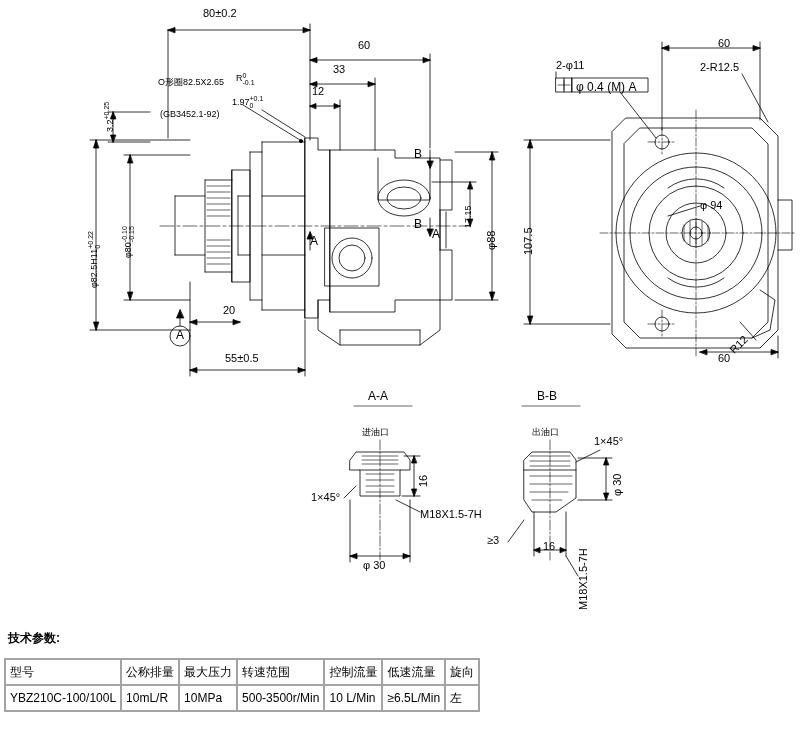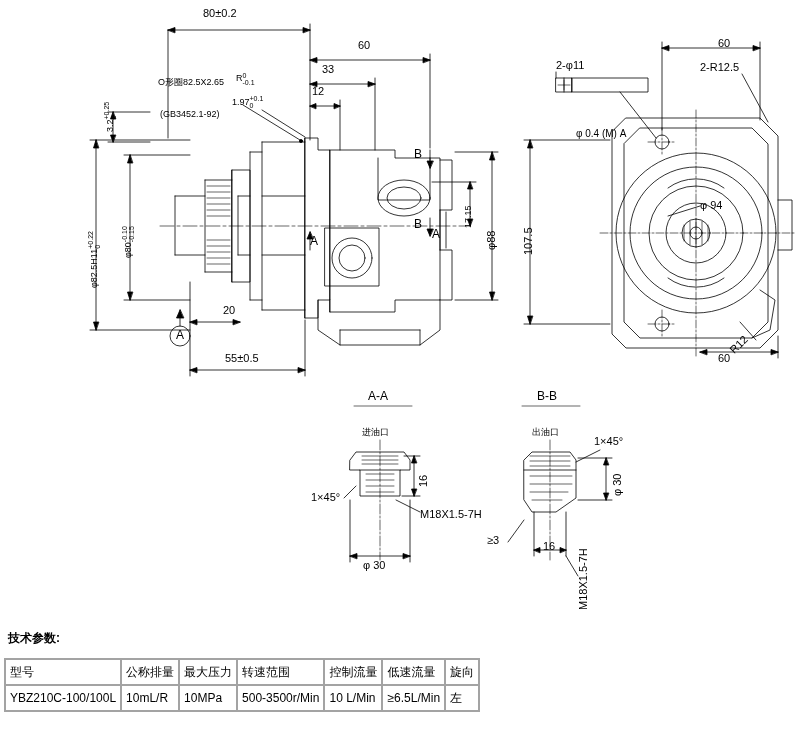--- a/index.html
+++ b/index.html
@@ -29,21 +29,21 @@
     height: 754px;
   }
   .lbl {
     position: absolute;
     font-size: 11px;
     line-height: 1.05;
     white-space: nowrap;
     color: #000;
   }
   .lbl.sm { font-size: 9px; }
-  .lbl.xs { font-size: 10px; margin-top: 48px; }
+  .lbl.xs { font-size: 12px; }
   .lbl.md { font-size: 12px; }
   .rot90 {
     transform: rotate(-90deg);
     transform-origin: left top;
   }
   .rot45 {
     transform: rotate(-45deg);
     transform-origin: left top;
   }
   .frac {
@@ -364,21 +364,21 @@
       <line x1="566" y1="512" x2="566" y2="556"></line>
 
       <line x1="508" y1="542" x2="524" y2="520"></line>
 
       <line x1="566" y1="556" x2="578" y2="576"></line>
     </g>
   </svg>
 
   <div class="lbl" style="left:203px; top:8px;">80±0.2</div>
   <div class="lbl" style="left:358px; top:40px;">60</div>
-  <div class="lbl" style="left:322px; top:64px;">33</div>
+  <div class="lbl" style="left:333px; top:64px;">33</div>
   <div class="lbl" style="left:312px; top:86px;">12</div>
 
   <div class="lbl sm" style="left:158px; top:78px;">O形圈82.5X2.65</div>
   <div class="lbl sm" style="left:160px; top:110px;">(GB3452.1-92)</div>
 
   <div class="lbl sm" style="left:236px; top:72px;"><span>R</span><span class="frac" style="position:relative;top:0;"><span>0</span><span>-0.1</span></span></div>
 
   <div class="lbl sm" style="left:232px; top:96px;"><span>1.97</span><span class="frac"><span>+0.1</span><span>0</span></span></div>
 
   <div class="lbl sm rot90" style="left:104px; top:132px;"><span>3.2</span><span class="frac"><span>+0.25</span><span>0</span></span></div>

